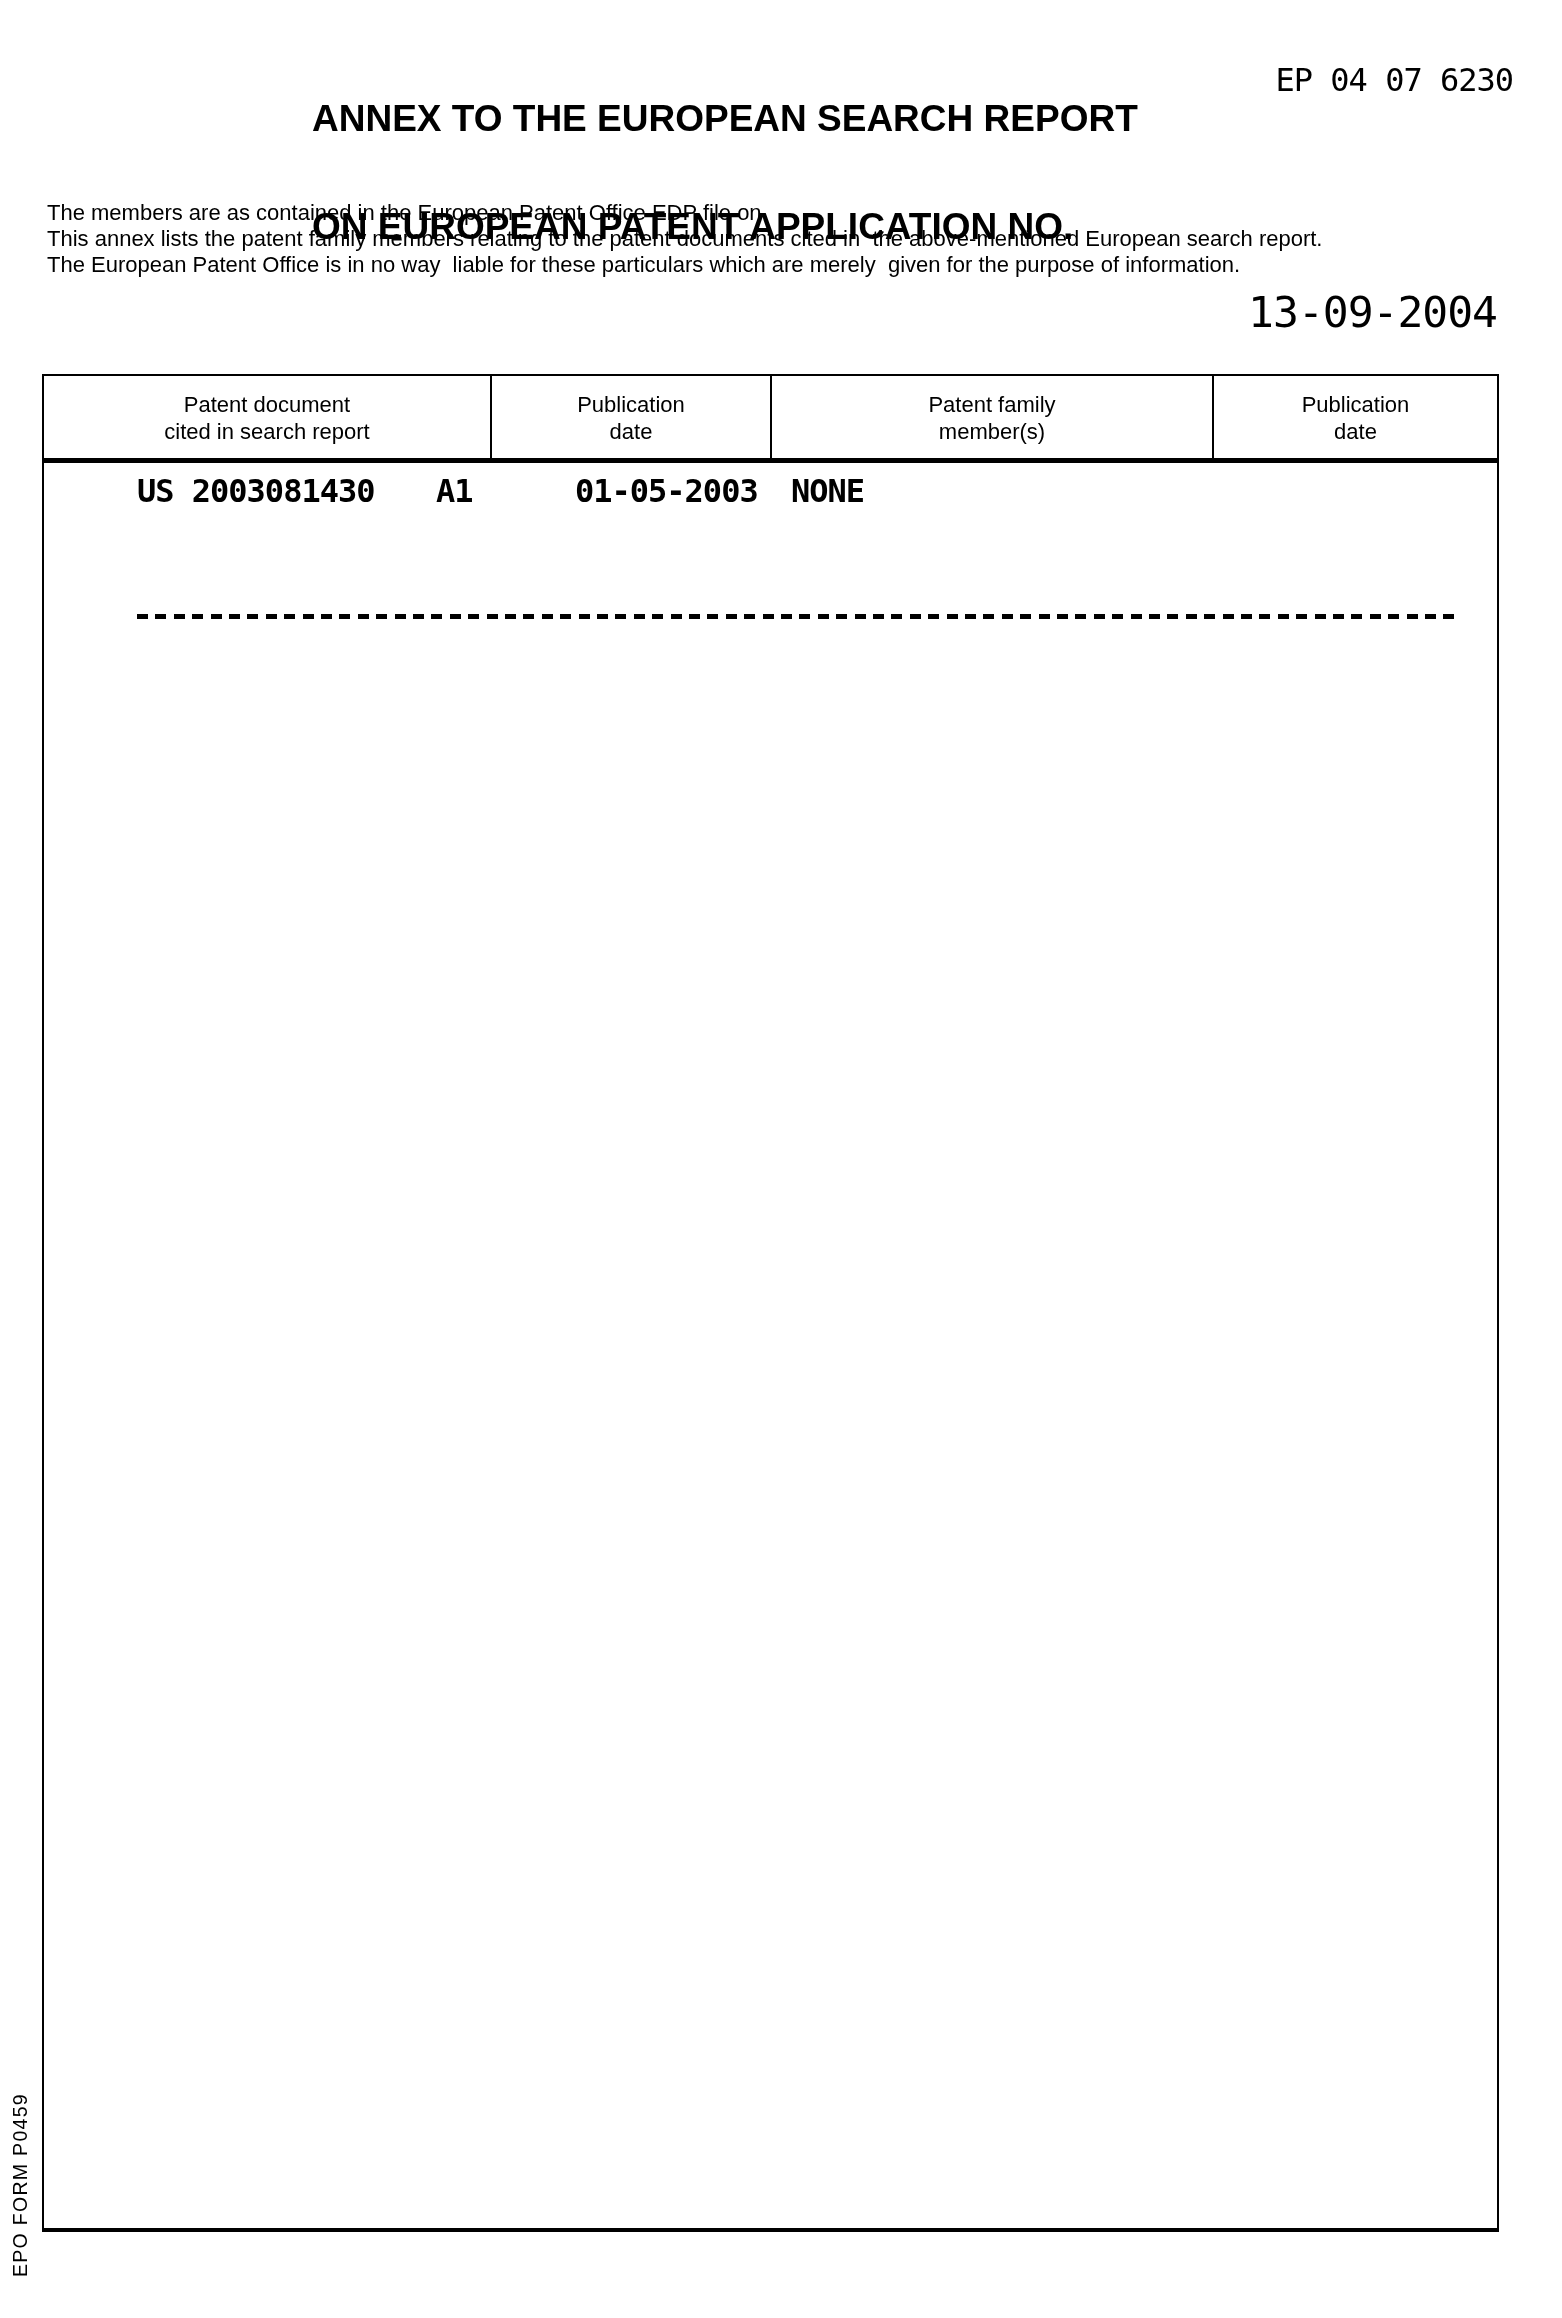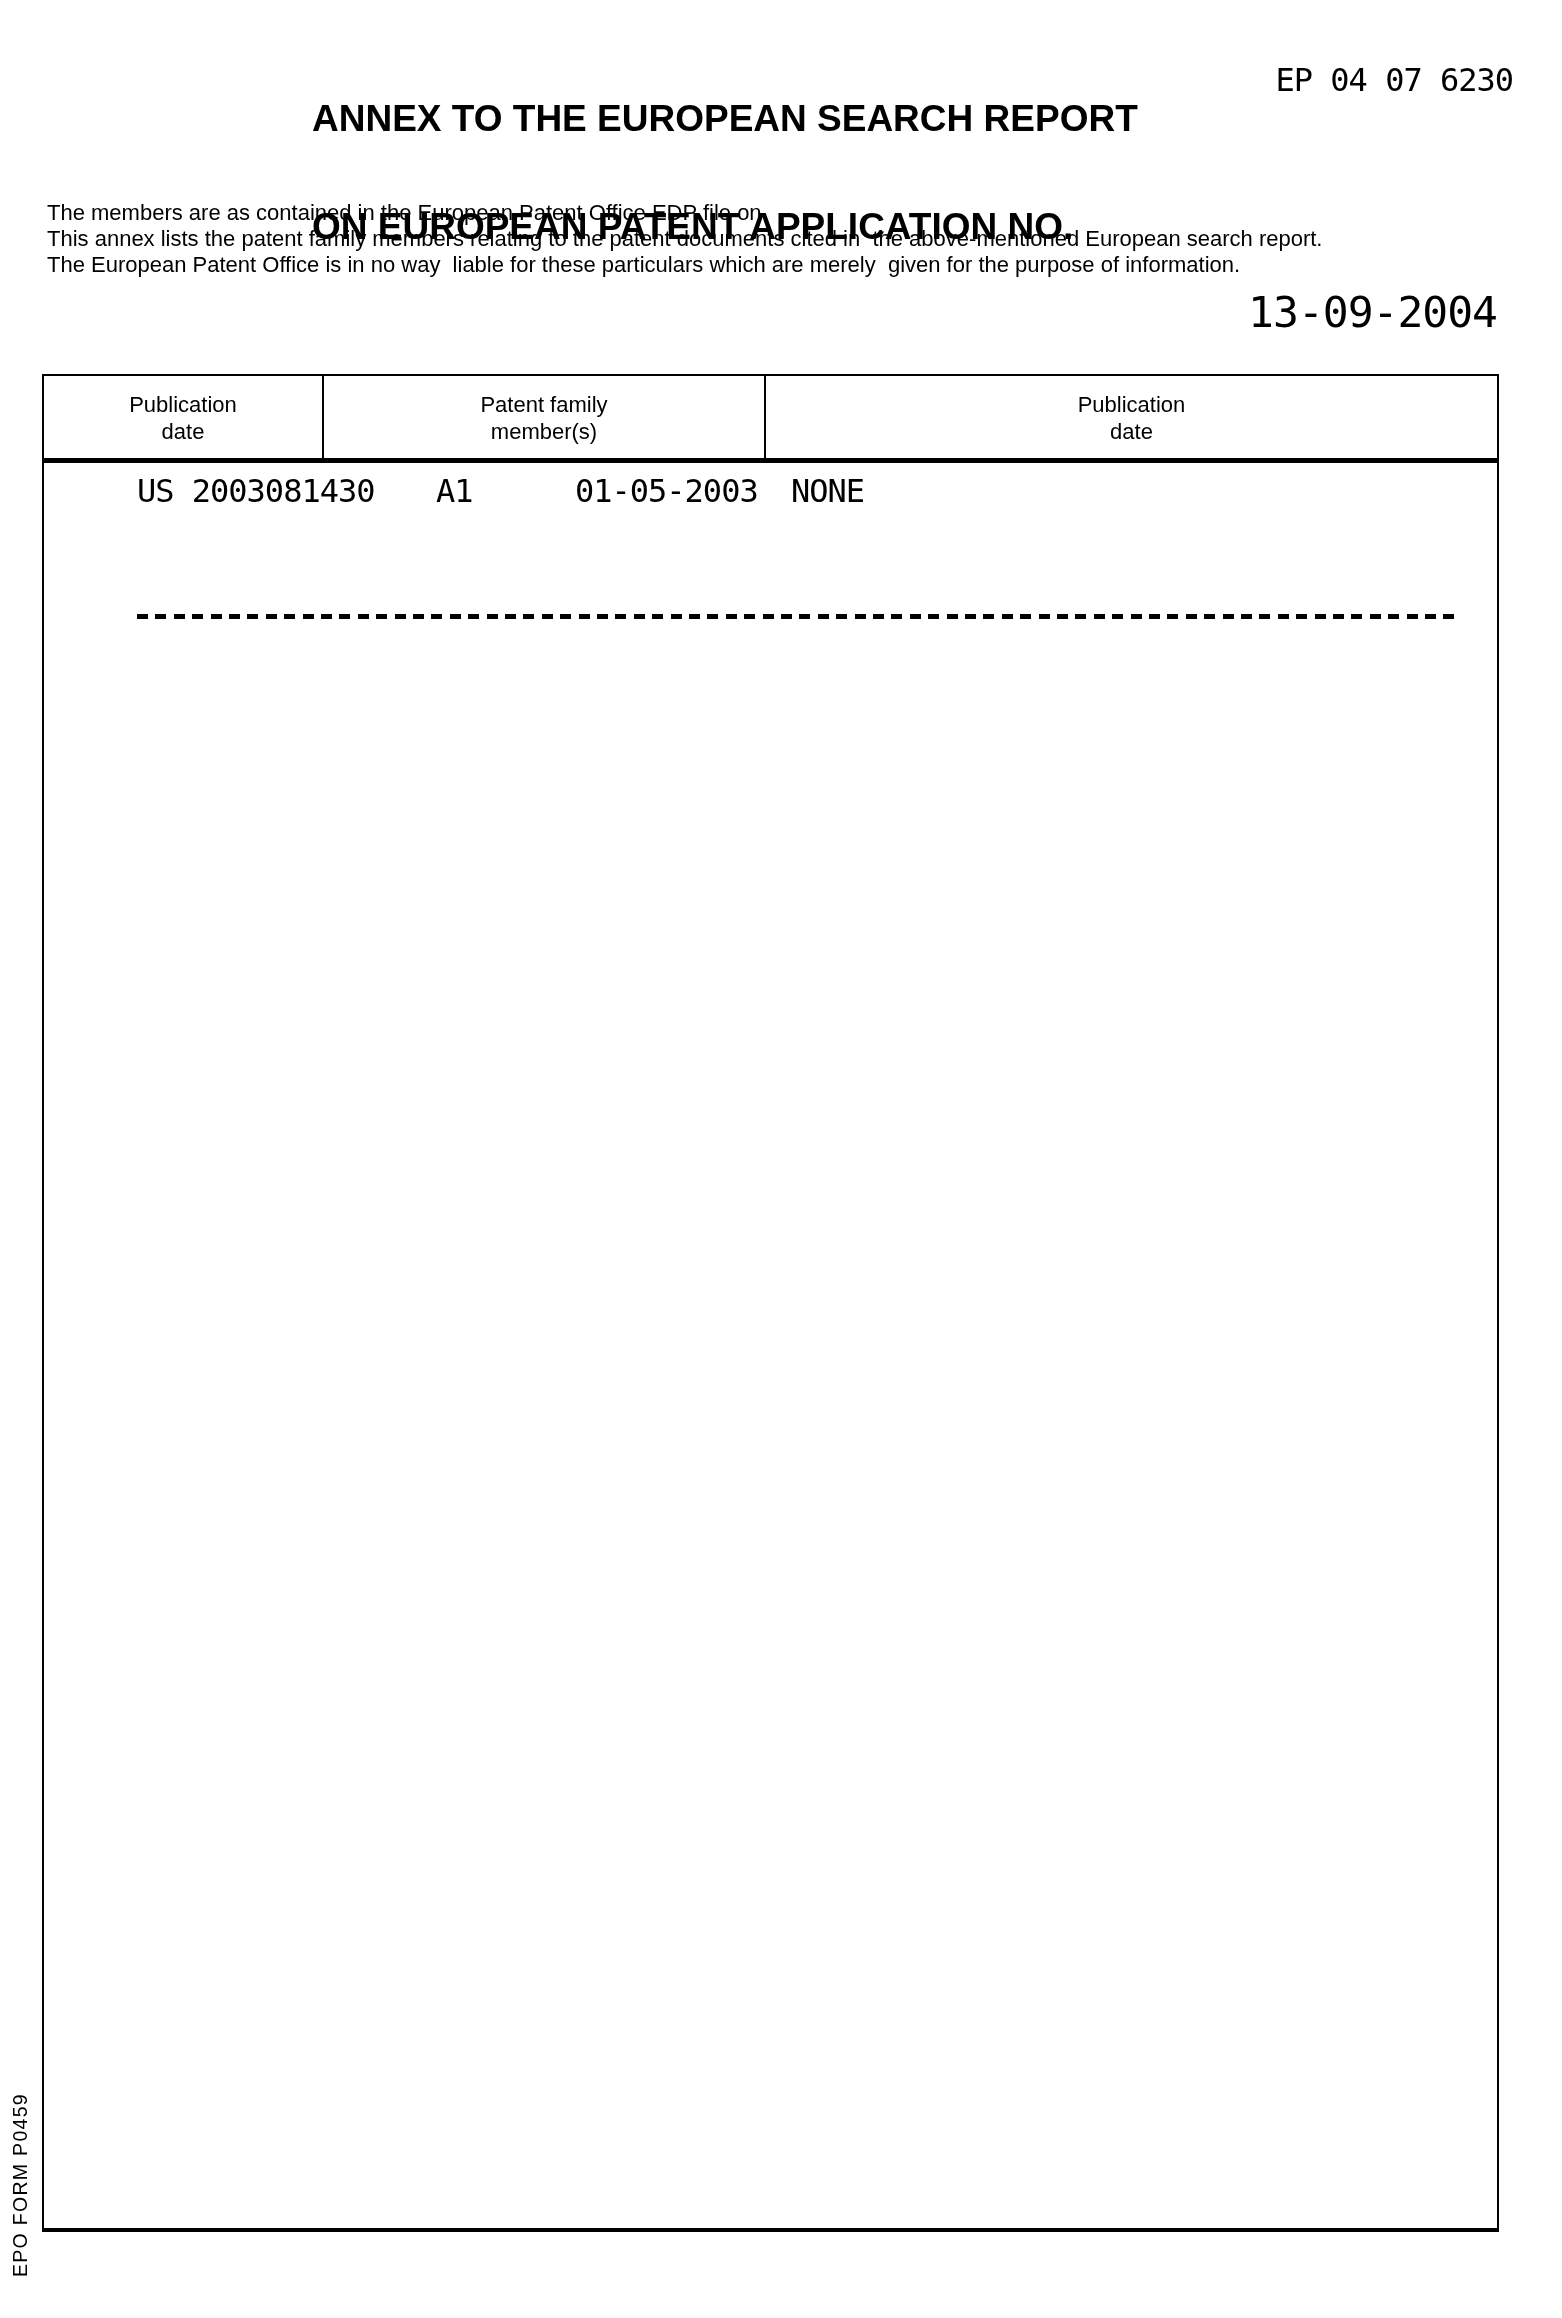--- a/index.html
+++ b/index.html
@@ -89,20 +89,21 @@
 
   .tbody { position: relative; height: 1759px; }
   .mono-cell {
     position: absolute;
     top: 12px;
     font-family: "DejaVu Sans Mono", monospace;
     font-size: 32px;
     line-height: 32px;
     letter-spacing: -1px;
     white-space: pre;
+    font-weight: bold;
   }
   .cell-doc    { left: 93px; }
   .cell-kind   { left: 392px; }
   .cell-pubdate{ left: 503px; margin-left: 28px; }
   .cell-family { left: 747px; }
 
   .row-separator {
     position: absolute;
     left: 93px;
     top: 151px;
@@ -149,20 +150,24 @@
   <div class="intro">
     <div>The members are as contained in the European Patent Office EDP file on</div>
     <div>This annex lists the patent family members relating to the patent documents cited in  the above-mentioned European search report.</div>
     <div>The European Patent Office is in no way  liable for these particulars which are merely  given for the purpose of information.</div>
   </div>
 
   <div class="report-date">13-09-2004</div>
 
   <div class="patent-table">
     <div class="thead">
+      <div class="th th-col1">
+        <div>Patent document</div>
+        <div>cited in search report</div>
+      </div>
       <div class="th th-col2">
         <div>Publication</div>
         <div>date</div>
       </div>
       <div class="th th-col3">
         <div>Patent family</div>
         <div>member(s)</div>
       </div>
       <div class="th th-col4">
         <div>Publication</div>

